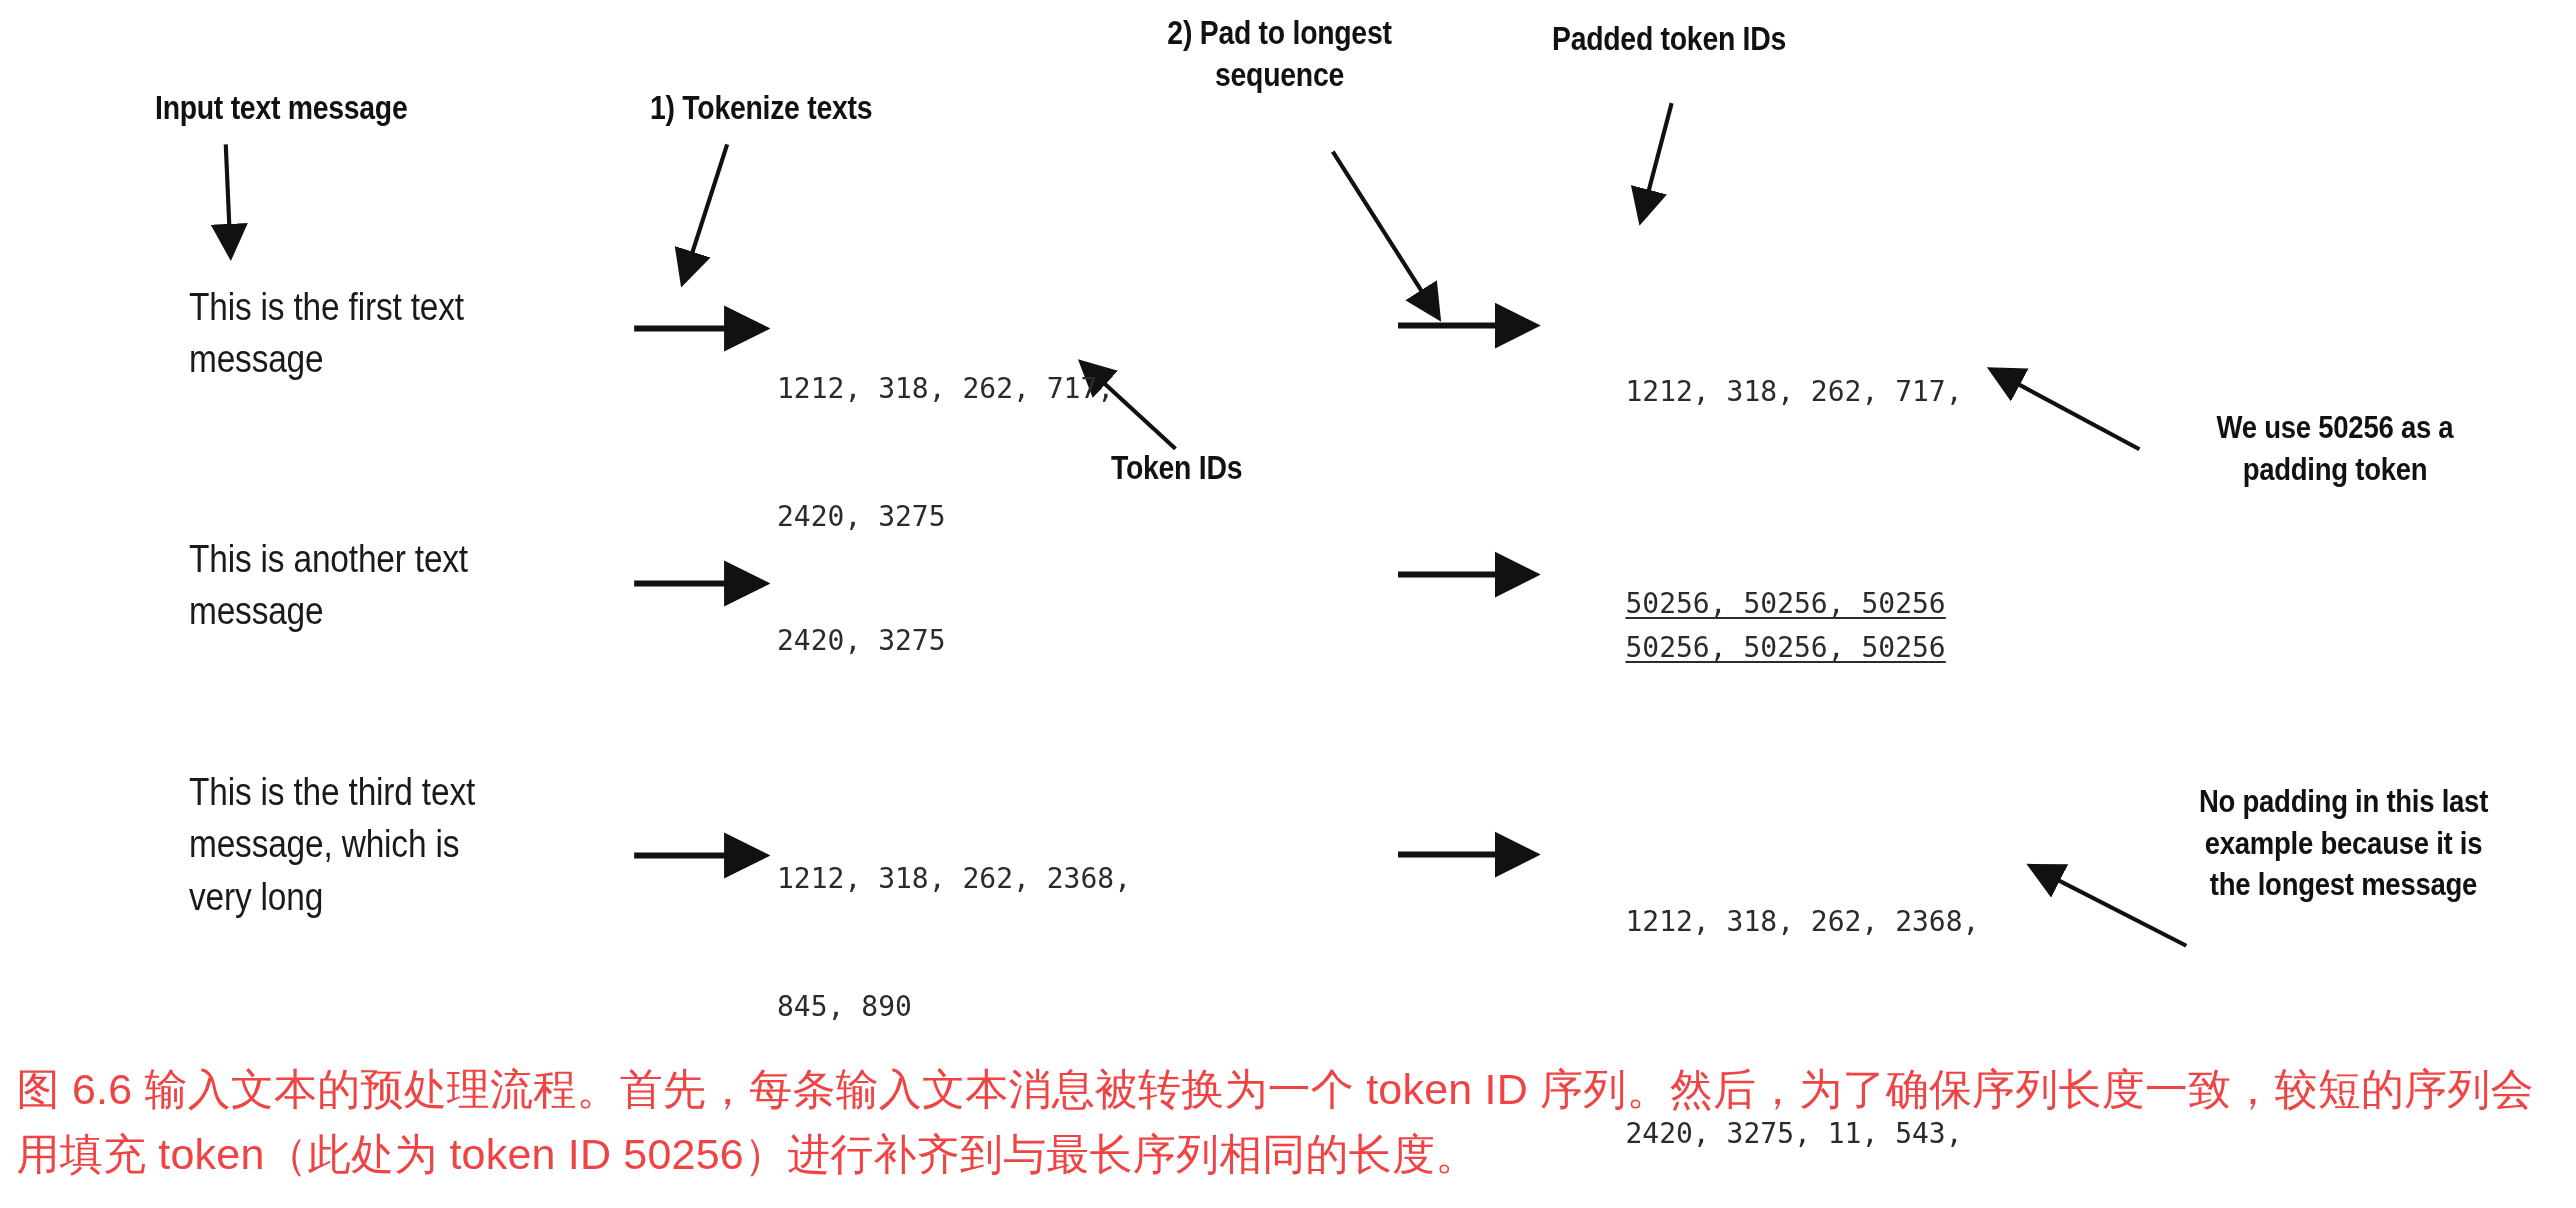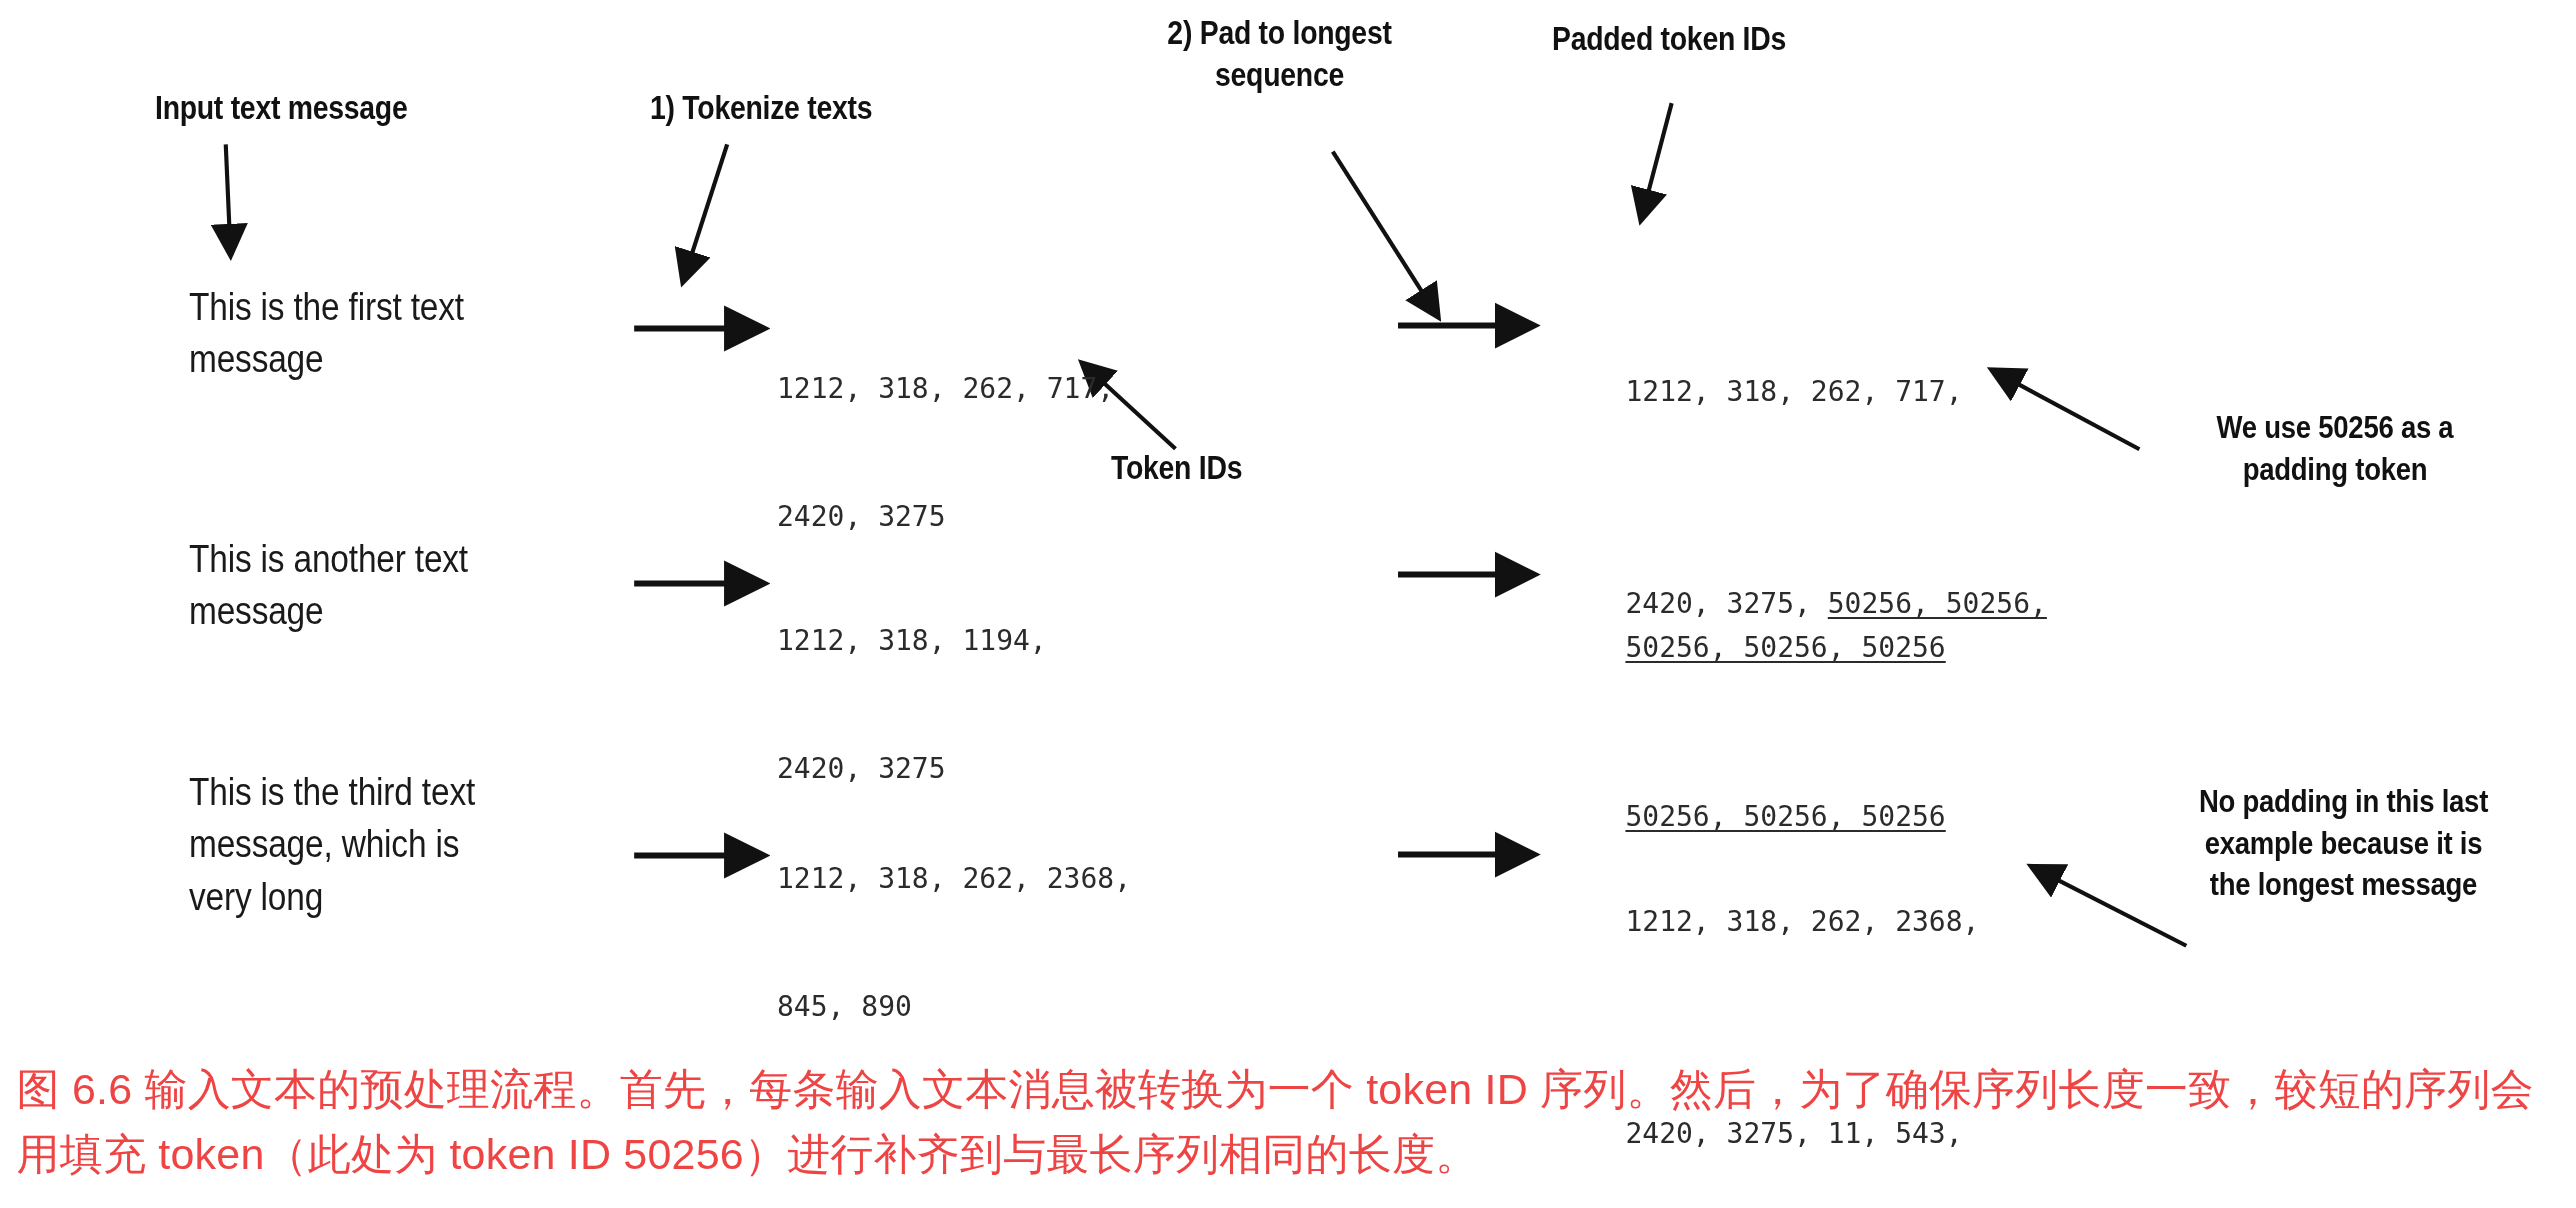--- a/index.html
+++ b/index.html
@@ -181,44 +181,40 @@
     </marker>
   </defs>
   <line x1="2" y1="20" x2="140" y2="20" stroke="#111111" stroke-width="7" marker-end="url(#hm2)"></line>
 </svg>
 
 <div class="abs tokens" style="left:1558px; top:243px;">
   <div>
     <span>1212, 318, 262, 717,</span>
   </div>
   <div>
-    <span>2420, 3275, </span><span class="pad">50256, 50256,</span>
-  </div>
-  <div>
     <span class="pad">50256, 50256, 50256</span>
   </div>
 </div>
 
 <div class="abs annot center" style="left:2115px; top:407px; width:440px; text-align:center; font-size:32px;">We use 50256 as a
 padding token</div>
 
 <div class="abs message" style="left:189px; top:533px; width:465px;">This is another text
 message</div>
 
 <svg class="abs harrow" style="left:632px; top:567px;" width="133" height="33" viewBox="0 0 160 40">
   <defs>
     <marker id="hm3" markerWidth="8" markerHeight="8" refX="3" refY="4" orient="auto">
       <path d="M0,0 L8,4 L0,8 z" fill="#111111"></path>
     </marker>
   </defs>
   <line x1="2" y1="20" x2="132" y2="20" stroke="#111111" stroke-width="7" marker-end="url(#hm3)"></line>
 </svg>
 
 <div class="abs tokens" style="left:777px; top:535px;">
-  <div>1212, 318, 1194,</div>
   <div>2420, 3275</div>
 </div>
 
 <svg class="abs harrow" style="left:1396px; top:558px;" width="141" height="33" viewBox="0 0 170 40">
   <defs>
     <marker id="hm4" markerWidth="8" markerHeight="8" refX="3" refY="4" orient="auto">
       <path d="M0,0 L8,4 L0,8 z" fill="#111111"></path>
     </marker>
   </defs>
   <line x1="2" y1="20" x2="140" y2="20" stroke="#111111" stroke-width="7" marker-end="url(#hm4)"></line>

